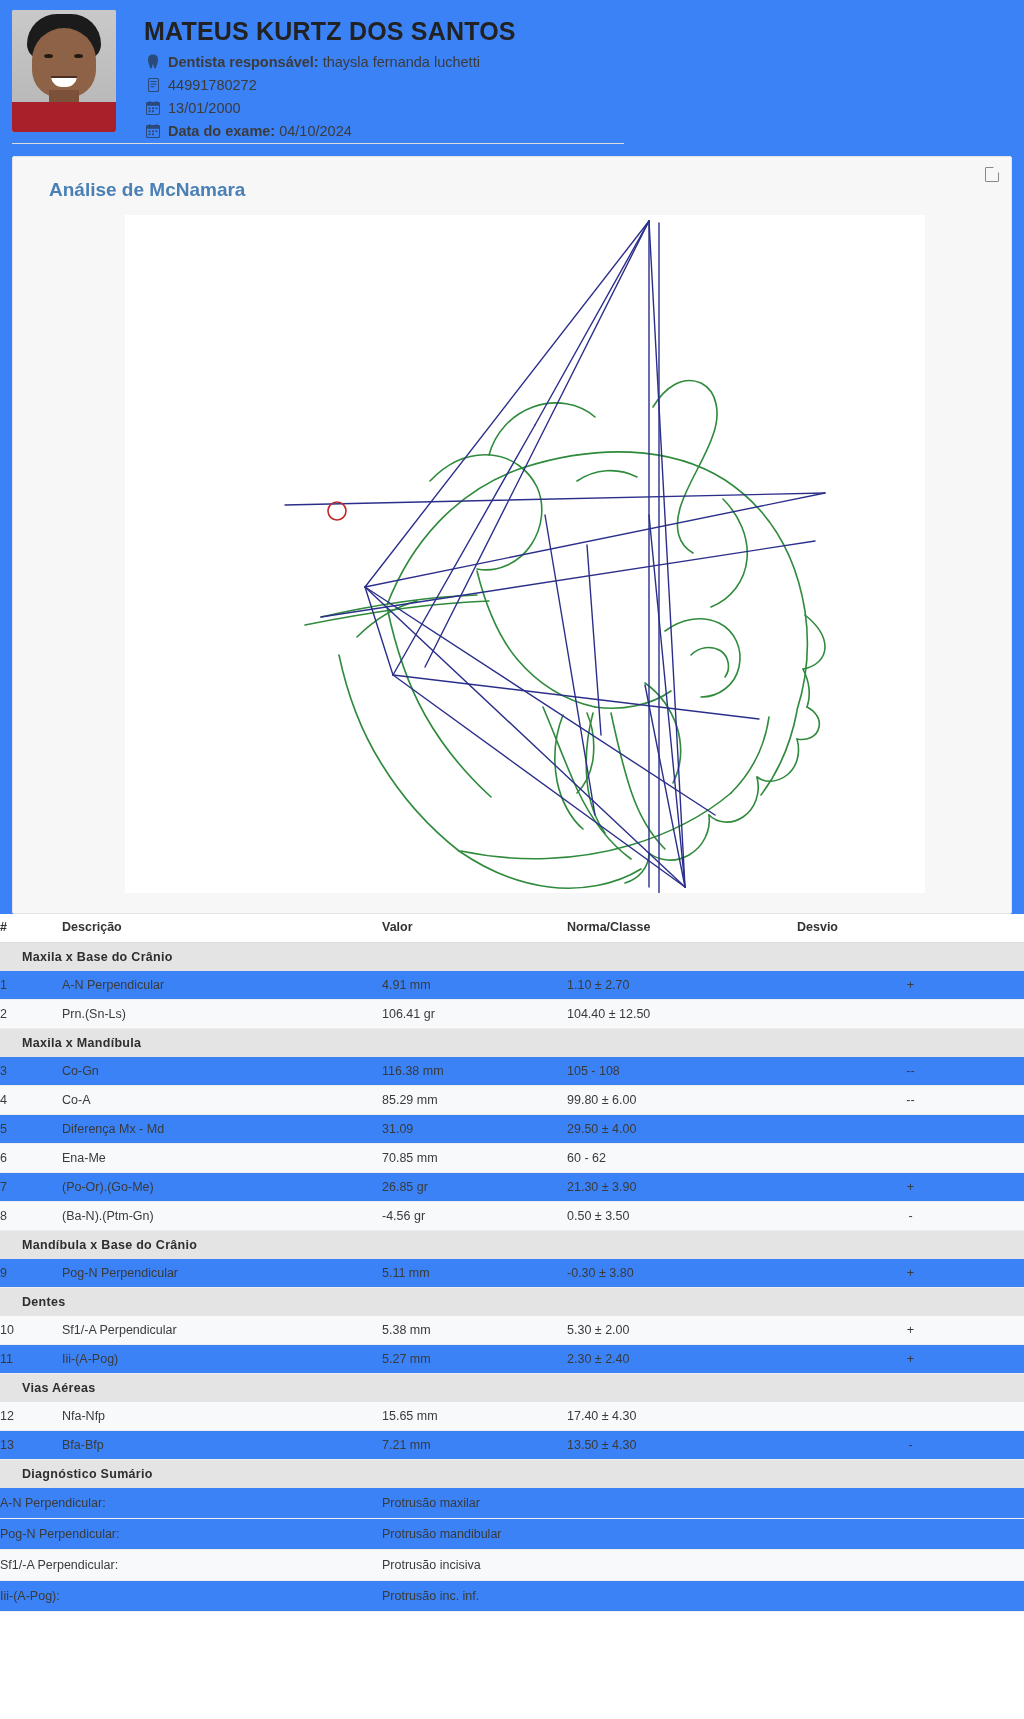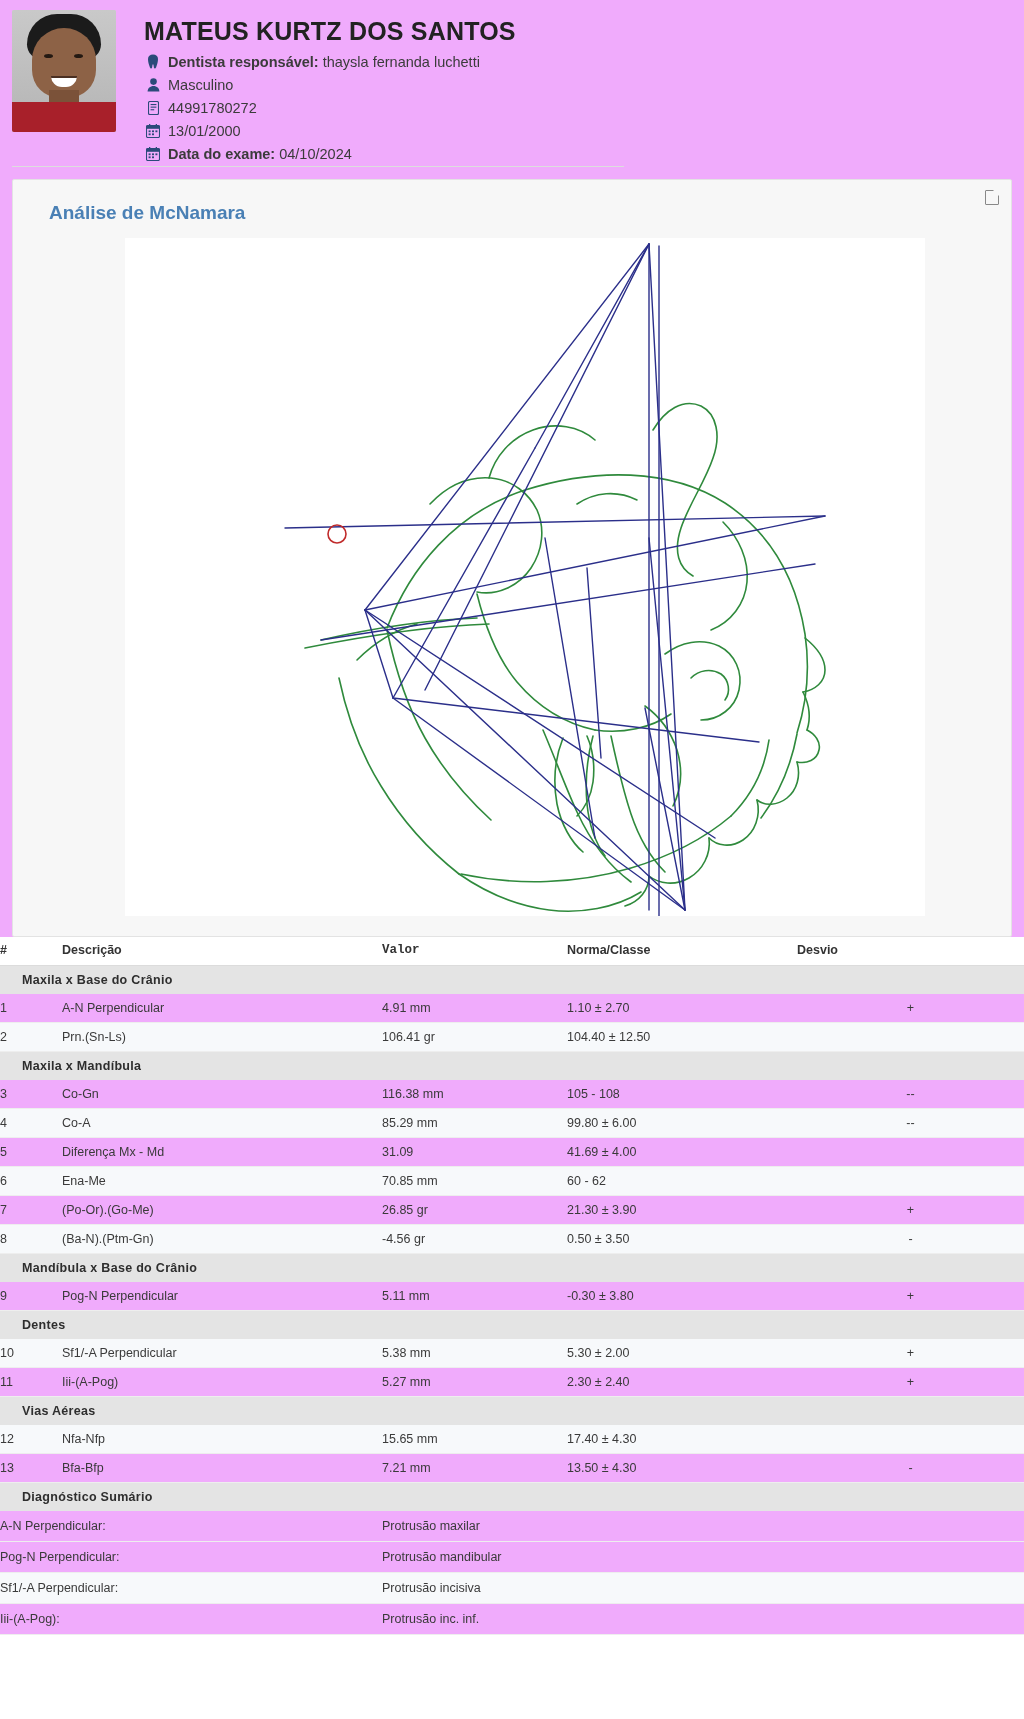--- a/index.html
+++ b/index.html
@@ -10,21 +10,21 @@
   body {
     width: 1024px;
     min-height: 1719px;
     font-family: "Liberation Sans", sans-serif;
     color: #333333;
     -webkit-font-smoothing: antialiased;
   }
   .page {
     width: 1024px;
     position: relative;
-    background: #f0abfc;
+    background: #3b82f6;
   }
 
   
   .header {
     display: flex;
     align-items: flex-start;
     padding: 8px 0 0 0;
     position: relative;
     min-height: 130px;
   }
@@ -214,21 +214,21 @@
     font-size: 12.5px;
     font-weight: bold;
     color: #333333;
     text-align: left;
     padding: 6px 0 8px 0;
     border-bottom: 1px solid #dcdcdc;
     background: #ffffff;
   }
   th.h-num   { padding-left: 22px; }
   th.h-desc  { padding-left: 60px; }
-  th.h-val   { padding-left: 2px; font-family: Liberation Mono, monospace; }
+  th.h-val   { padding-left: 2px; }
   th.h-norm  { padding-left: 2px; }
   th.h-dev   { padding-left: 2px; text-align: center; }
 
   tr.group td {
     background: #e4e4e4;
     font-weight: bold;
     font-size: 12.5px;
     color: #2e2e2e;
     padding: 7px 0 7px 22px;
     letter-spacing: 0.3px;
@@ -276,29 +276,20 @@
       <div class="meta-row">
         <span class="ico">
           <svg width="12" height="15" viewBox="0 0 12 15">
             <path d="M6 0.5 C3 0.5 1 2.2 1 5 c0 3 0.8 5 1.6 7.4 C3 13.8 3.6 14.5 4.2 14.5 c0.8 0 1-1 1.1-2.2 C5.4 11 5.6 10.3 6 10.3 s0.6 0.7 0.7 2 c0.1 1.2 0.3 2.2 1.1 2.2 0.6 0 1.2-0.7 1.6-2.1 C10.2 10 11 8 11 5 11 2.2 9 0.5 6 0.5 z" fill="#2b4a7a"></path>
           </svg>
         </span>
         <span class="lbl-strong">Dentista responsável:</span>
         <span>thaysla fernanda luchetti</span>
       </div>
 
-      <div class="meta-row">
-        <span class="ico">
-          <svg width="13" height="14" viewBox="0 0 13 14">
-            <circle cx="6.5" cy="3.6" r="3.3" fill="#2b4a7a"></circle>
-            <path d="M0.6 13.6 c0-3.4 2.6-5.6 5.9-5.6 s5.9 2.2 5.9 5.6 z" fill="#2b4a7a"></path>
-          </svg>
-        </span>
-        <span>Masculino</span>
-      </div>
 
       <div class="meta-row">
         <span class="ico">
           <svg width="11" height="14" viewBox="0 0 11 14">
             <rect x="0.5" y="0.5" width="10" height="13" rx="1.4" fill="none" stroke="#2b4a7a" stroke-width="1.1"></rect>
             <rect x="2.6" y="3" width="5.8" height="1.1" fill="#2b4a7a"></rect>
             <rect x="2.6" y="5.6" width="5.8" height="1.1" fill="#2b4a7a"></rect>
             <rect x="2.6" y="8.2" width="3.6" height="1.1" fill="#2b4a7a"></rect>
           </svg>
         </span>
@@ -466,21 +457,21 @@
           <td class="c-num">4</td>
           <td class="c-desc">Co-A</td>
           <td class="c-val">85.29 mm</td>
           <td class="c-norm">99.80 ± 6.00</td>
           <td class="c-dev">--</td>
         </tr>
         <tr class="data">
           <td class="c-num">5</td>
           <td class="c-desc">Diferença Mx - Md</td>
           <td class="c-val">31.09</td>
-          <td class="c-norm">41.69 ± 4.00</td>
+          <td class="c-norm">29.50 ± 4.00</td>
           <td class="c-dev"></td>
         </tr>
         <tr class="data alt">
           <td class="c-num">6</td>
           <td class="c-desc">Ena-Me</td>
           <td class="c-val">70.85 mm</td>
           <td class="c-norm">60 - 62</td>
           <td class="c-dev"></td>
         </tr>
         <tr class="data">

